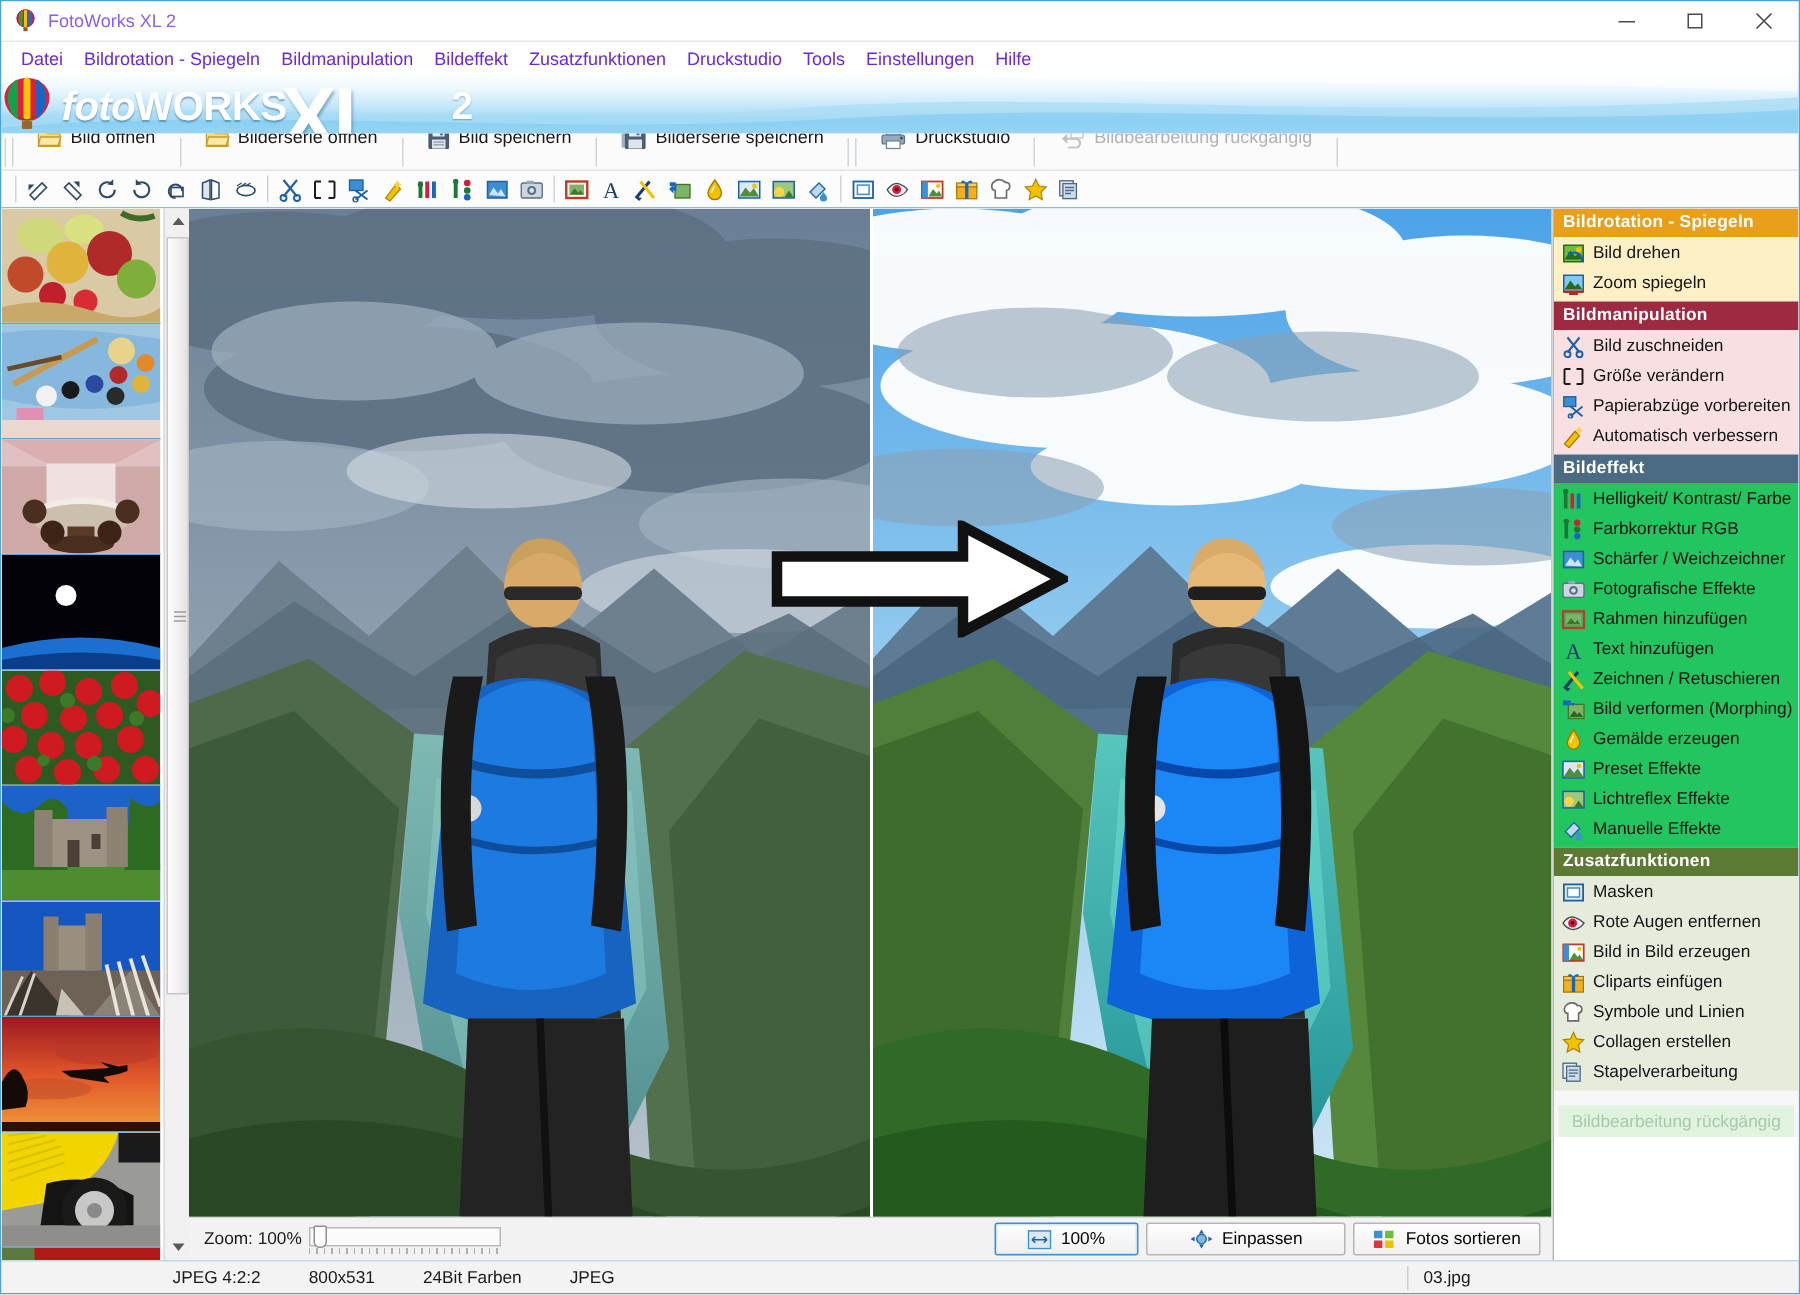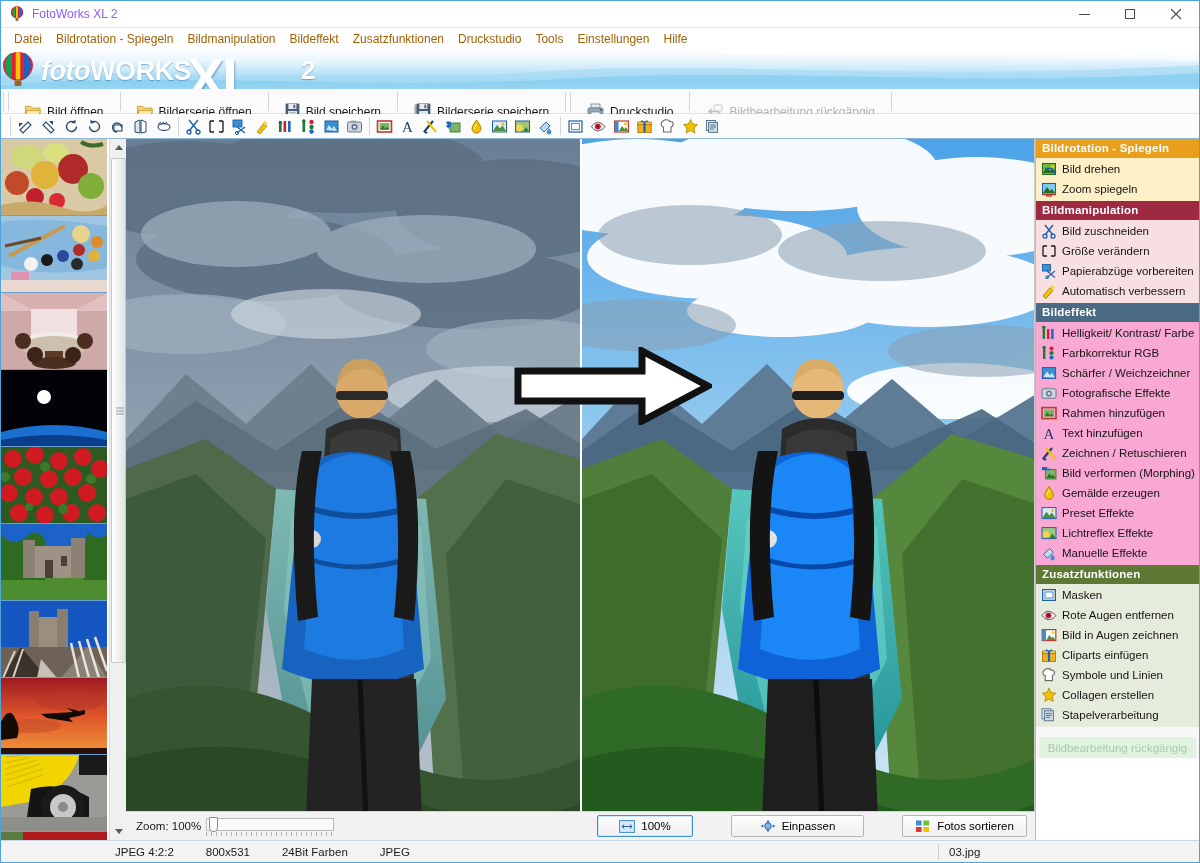--- a/index.html
+++ b/index.html
@@ -18,41 +18,41 @@
   .tb-title { font-size:12px; color:#8b5cf6; }
   .tb-spacer { flex:1; }
   .tb-btn { width:46px; height:27px; display:flex; align-items:center; justify-content:center;
             color:#4a4a4a; font-size:13px; }
   .sq { width:10px; height:10px; border:1px solid #4a4a4a; }
   .dash { width:11px; height:1px; background:#4a4a4a; }
 
   
   .menubar { height:21px; background:#ffffff; display:flex; align-items:center;
              padding-left:6px; flex:0 0 21px; }
-  .menubar .mi { padding:2px 7px; font-size:12px; color:#a16207; white-space:nowrap; }
+  .menubar .mi { padding:2px 7px; font-size:12px; color:#6d28d9; white-space:nowrap; }
 
   
   .banner { height:40px; flex:0 0 40px; position:relative; overflow:hidden;
             background:linear-gradient(180deg,#ffffff 0%,#eaf6fd 28%,#bfe5f8 58%,#8ed3f2 82%,#d9f0fb 100%); }
   .banner .waves { position:absolute; inset:0; }
   .logo-wrap { position:absolute; left:0; top:2px; display:flex; align-items:flex-end; height:36px; }
   .balloon { width:34px; height:36px; position:relative; margin-right:6px; }
   .logo-text { font-style:italic; font-weight:bold; font-size:27px; color:#ffffff;
                text-shadow:0 1px 1px rgba(60,110,150,.55); letter-spacing:-.5px; }
   .logo-text .b { font-style:normal; }
   .logo-xl { position:absolute; left:186px; top:-4px; font-weight:bold; font-size:56px;
              color:#ffffff; text-shadow:1px 2px 2px rgba(40,100,150,.45); letter-spacing:-2px; }
   .logo-2 { position:absolute; left:300px; top:6px; font-weight:bold; font-size:26px; color:#ffffff;
             text-shadow:0 1px 1px rgba(60,110,150,.5); }
 
   
   .bigbar { height:25px; flex:0 0 25px; background:#fbfbfb; display:flex; align-items:center;
             border-bottom:1px solid #dfe3e6; }
   .bigbar .sep { width:1px; height:19px; background:#cfd6db; margin:0 2px; }
-  .bb { display:flex; align-items:flex-end; gap:6px; padding:0 14px; height:33px; font-size:12px;
+  .bb { display:flex; align-items:flex-start; gap:6px; padding:0 14px; height:33px; font-size:12px;
         color:#1a1a1a; white-space:nowrap; }
   .bb.disabled { color:#b2b2b2; }
   .bb .lbl { line-height:1; }
 
   
   .iconbar { height:25px; flex:0 0 25px; background:#fcfcfc; display:flex; align-items:center;
              padding-left:6px; border-bottom:1px solid #8fb8d4; }
   .iconbar .sep { width:1px; height:18px; background:#ccd4da; margin:0 3px; }
   .ib { width:23px; height:22px; display:flex; align-items:center; justify-content:center; }
 
@@ -92,21 +92,21 @@
   .zlabel { font-size:11.5px; color:#1a1a1a; padding-left:6px; white-space:nowrap; }
   .slider { position:relative; width:128px; height:19px; }
   .slider .track { position:absolute; left:0; right:0; top:1px; height:13px;
                    border:1px solid #b9b9b9; background:#fbfbfb; }
   .slider .ticks { position:absolute; left:0; right:0; bottom:0; height:4px;
                    background:repeating-linear-gradient(90deg,#b0b0b0 0 1px,transparent 1px 5px); }
   .slider .knob { position:absolute; left:3px; top:0; width:9px; height:15px; background:#fdfdfd;
                   border:1px solid #8e8e8e; border-radius:1px 1px 4px 4px; }
   .zbtn { height:22px; display:flex; align-items:center; justify-content:center; gap:6px;
           border:1px solid #b6b6b6; background:linear-gradient(180deg,#fdfdfd,#f0f0f0);
-          font-size:11.5px; border-radius:2px; padding:0 10px; white-space:nowrap;margin-left:33px; }
+          font-size:11.5px; border-radius:2px; padding:0 10px; white-space:nowrap; }
   .zbtn.sel { border:1px solid #3c8fd0; box-shadow:inset 0 0 0 1px #cfe6f7; }
   .zspace { flex:1; }
 
   
   .sidebar { width:164px; flex:0 0 164px; background:#f7f7f7; display:flex; flex-direction:column;
              border-left:1px solid #b9b9b9; overflow:hidden; }
   .grp-head { height:19px; line-height:19px; padding-left:6px; font-size:11.5px; font-weight:bold;
               color:#ffffff; letter-spacing:.2px; }
   .grp-body { padding:1px 0 2px 0; }
   .sbitem { height:20px; display:flex; align-items:center; gap:5px; padding-left:5px;
@@ -891,21 +891,21 @@
               <path d="M2 13 L9 4.5 L12 7.5 L5 15.5 Z" fill="#f2c200" stroke="#a87400" stroke-width=".8"></path>
               <path d="M11.5 1 l1 2 2 1 -2 1 -1 2 -1-2 -2-1 2-1z" fill="#f7d54a"></path>
             </svg>
             <span>Automatisch verbessern</span>
           </div>
         </div>
       </div>
 
       <div>
         <div class="grp-head" style="background:#4b6b85;">Bildeffekt</div>
-        <div class="grp-body" style="background:#f9a8d4;">
+        <div class="grp-body" style="background:#22c55e;">
           <div class="sbitem">
             <svg class="sbicon" viewBox="0 0 16 16">
               <rect x="1.6" y="4" width="2.4" height="10" fill="#1a7a33"></rect>
                 <circle cx="2.8" cy="2.6" r="1.8" fill="#1a7a33"></circle>
               <rect x="6" y="4" width="2.4" height="10" fill="#d81b3a"></rect>
               <rect x="10.2" y="4" width="2.4" height="10" fill="#1667c4"></rect>
             </svg>
             <span>Helligkeit/ Kontrast/ Farbe</span>
           </div>
           <div class="sbitem">
@@ -1016,21 +1016,21 @@
             </svg>
             <span>Rote Augen entfernen</span>
           </div>
           <div class="sbitem">
             <svg class="sbicon" viewBox="0 0 16 16">
               <rect x="1.2" y="2.6" width="13.6" height="11" fill="#ffffff" stroke="#c0392b" stroke-width="1.2"></rect>
               <rect x="1.2" y="2.6" width="3.8" height="11" fill="#3c8fd0"></rect>
               <path d="M5.4 13 L8.4 8 L10.8 11 L12 9.4 L14.4 13z" fill="#4d8f3a"></path>
               <circle cx="12" cy="5.6" r="1.4" fill="#f2c200"></circle>
             </svg>
-            <span>Bild in Augen zeichnen</span>
+            <span>Bild in Bild erzeugen</span>
           </div>
           <div class="sbitem">
             <svg class="sbicon" viewBox="0 0 16 16">
               <rect x="1.4" y="6" width="13.2" height="8.4" fill="#f2b01c" stroke="#a87400" stroke-width=".8"></rect>
               <rect x="1.4" y="4" width="13.2" height="2.4" fill="#f7cc5e" stroke="#a87400" stroke-width=".8"></rect>
               <rect x="6.9" y="4" width="2.2" height="10.4" fill="#1667c4"></rect>
               <path d="M8 4 C5.6 1 3.2 3.2 5.2 4z M8 4 C10.4 1 12.8 3.2 10.8 4z" fill="#1667c4"></path>
             </svg>
             <span>Cliparts einfügen</span>
           </div>

